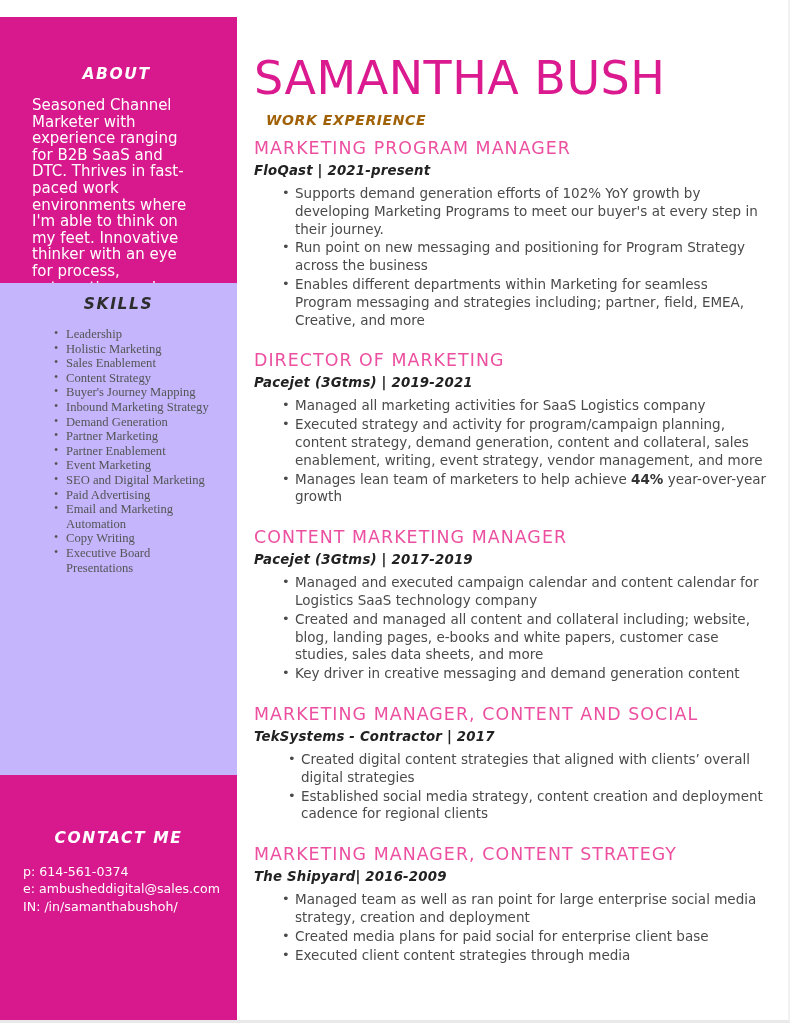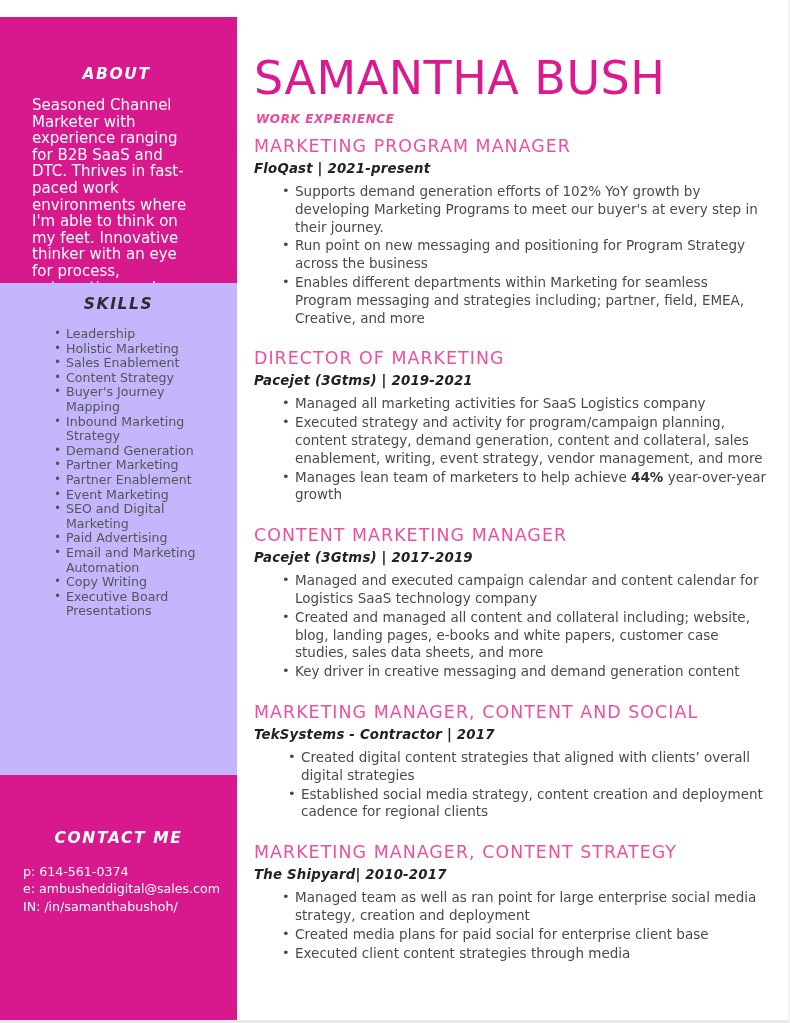--- a/index.html
+++ b/index.html
@@ -66,20 +66,21 @@
     font-size: 15px;
     line-height: 16.6px;
     margin: 0;
     text-align: left;
   }
 
   .skills-list {
     margin: 0;
     padding: 0 0 0 34px;
     list-style: none;
+    font-family: Liberation Serif, serif;
   }
   .skills-list li {
     position: relative;
     color: #555555;
     font-size: 12.6px;
     line-height: 14.6px;
     padding-left: 12px;
     margin-bottom: 0px;
   }
   .skills-list li::before {
@@ -115,26 +116,26 @@
   .full-name {
     color: #da1a8e;
     font-size: 46px;
     font-weight: 400;
     letter-spacing: 0.5px;
     line-height: 52px;
     margin: 0 0 8px 0;
     white-space: nowrap;
   }
   .section-label {
-    color: #ec4899;
-    font-size: 12px;
+    color: #a16207;
+    font-size: 14px;
     font-weight: bold;
     font-style: italic;
     letter-spacing: 0.6px;
-    margin: 0 0 10px 2px;
+    margin: 0 0 10px 12px;
   }
 
   .job { margin-bottom: 0; }
   .job-title {
     color: #ec4fa0;
     font-size: 17.4px;
     font-weight: 400;
     letter-spacing: 1.05px;
     line-height: 21px;
     margin: 0 0 4px 0;
@@ -249,21 +250,21 @@
         <div class="job">
           <div class="job-title">MARKETING MANAGER, CONTENT AND SOCIAL</div>
           <div class="job-meta">TekSystems - Contractor | 2017</div>
           <ul class="job-bullets indented">
             <li>Created digital content strategies that aligned with clients’ overall digital strategies</li>
             <li>Established social media strategy, content creation and deployment cadence for regional clients</li>
           </ul>
         </div>
         <div class="job">
           <div class="job-title">MARKETING MANAGER, CONTENT STRATEGY</div>
-          <div class="job-meta">The Shipyard| 2010-2017</div>
+          <div class="job-meta">The Shipyard| 2016-2009</div>
           <ul class="job-bullets">
             <li>Managed team as well as ran point for large enterprise social media strategy, creation and deployment</li>
             <li>Created media plans for paid social for enterprise client base</li>
             <li>Executed client content strategies through media</li>
           </ul>
         </div>
       </div>
   </div>
 
 </div>

